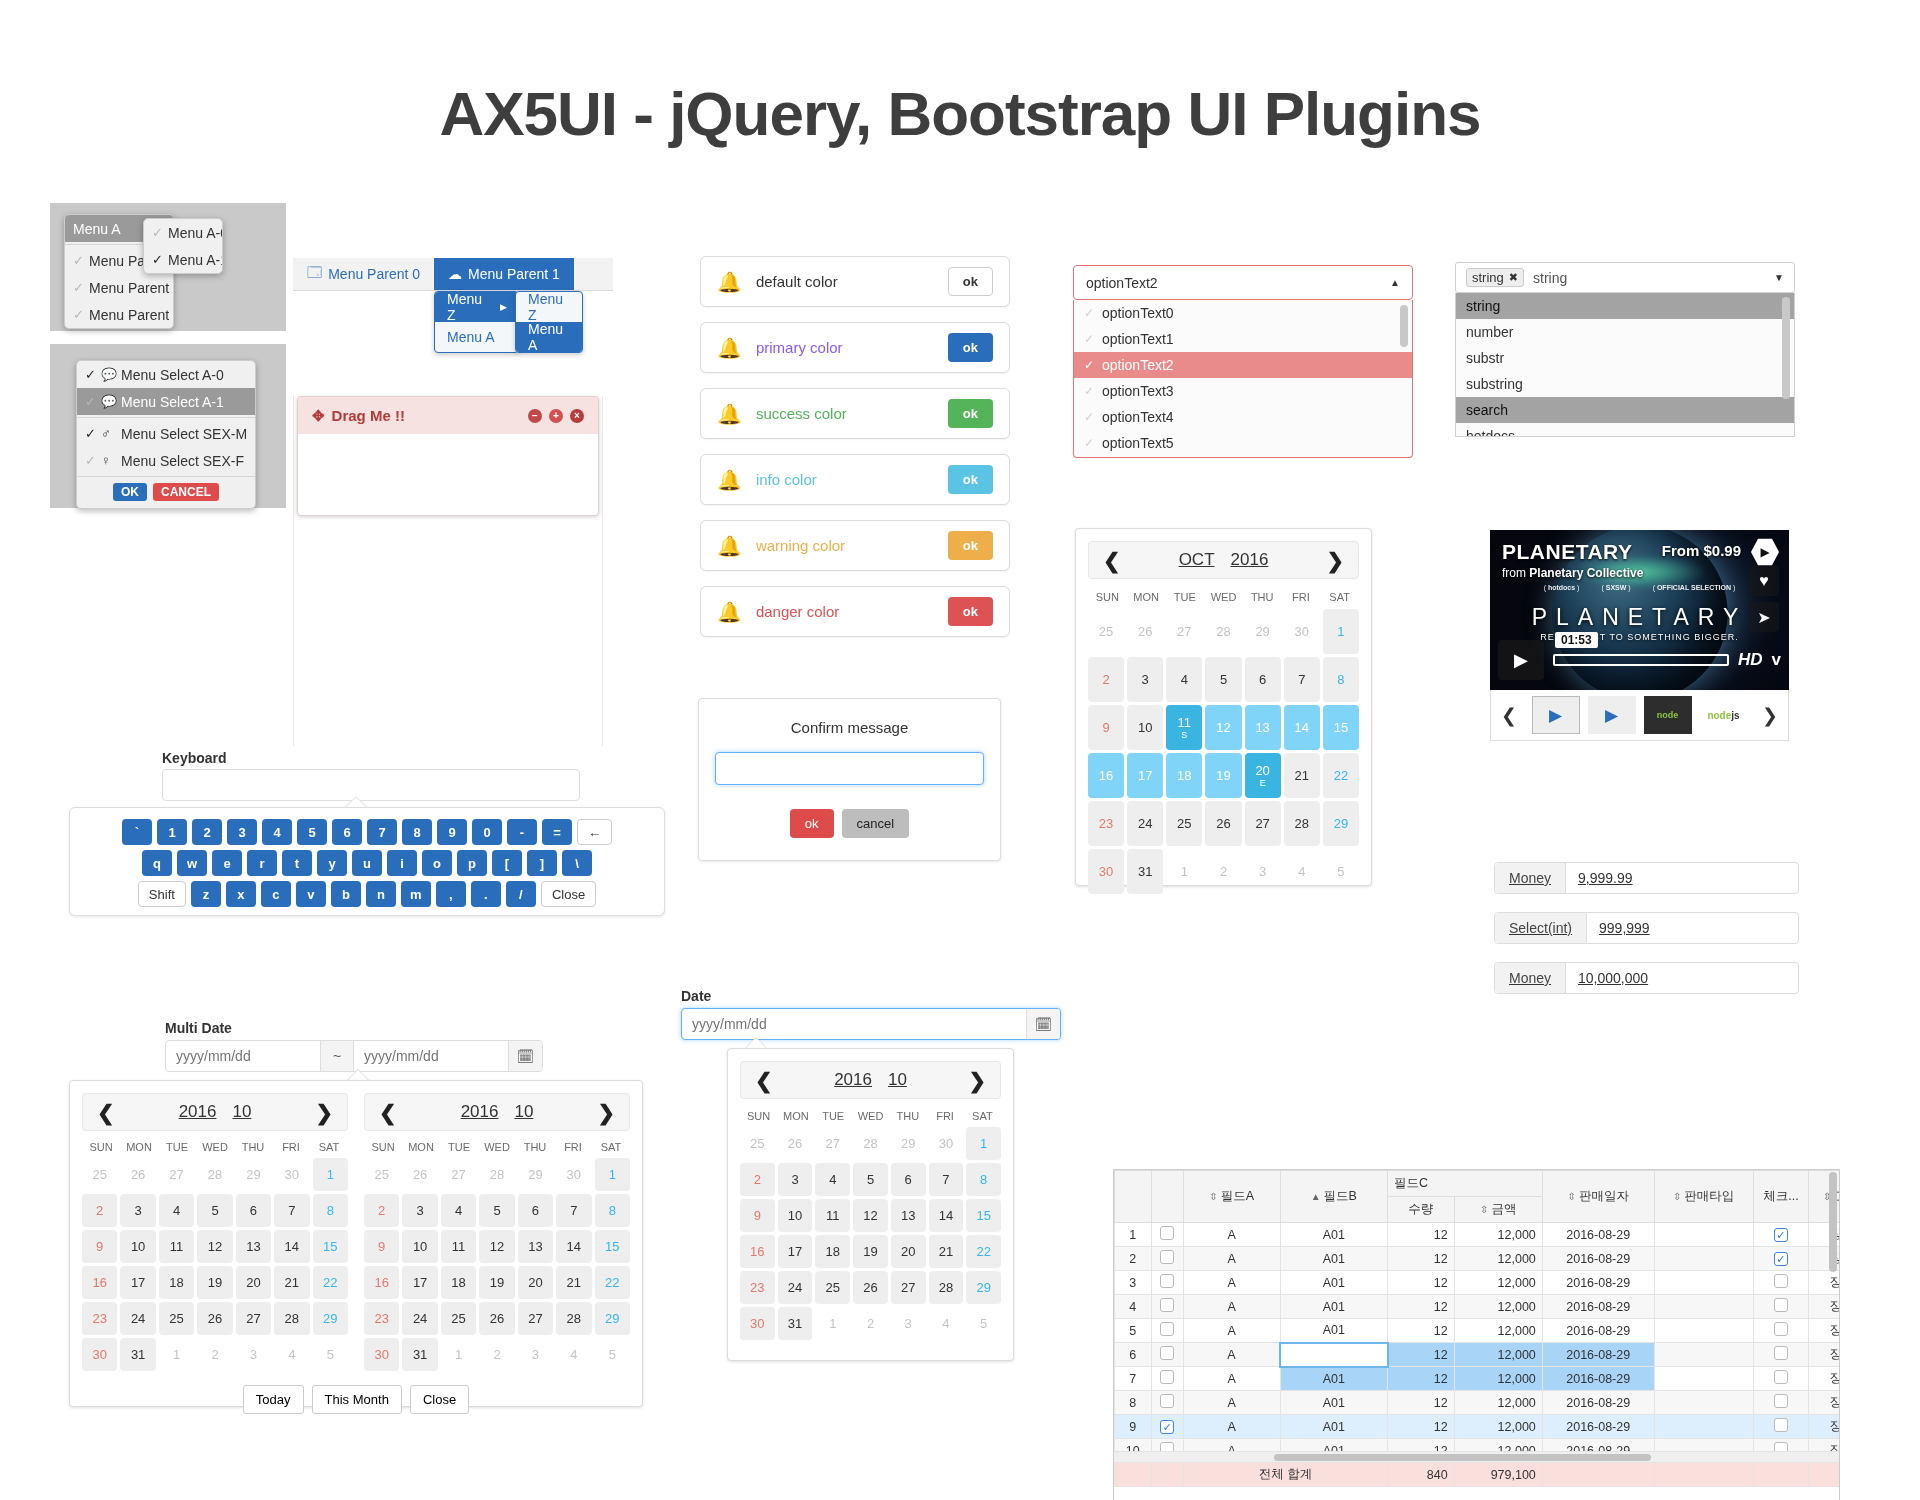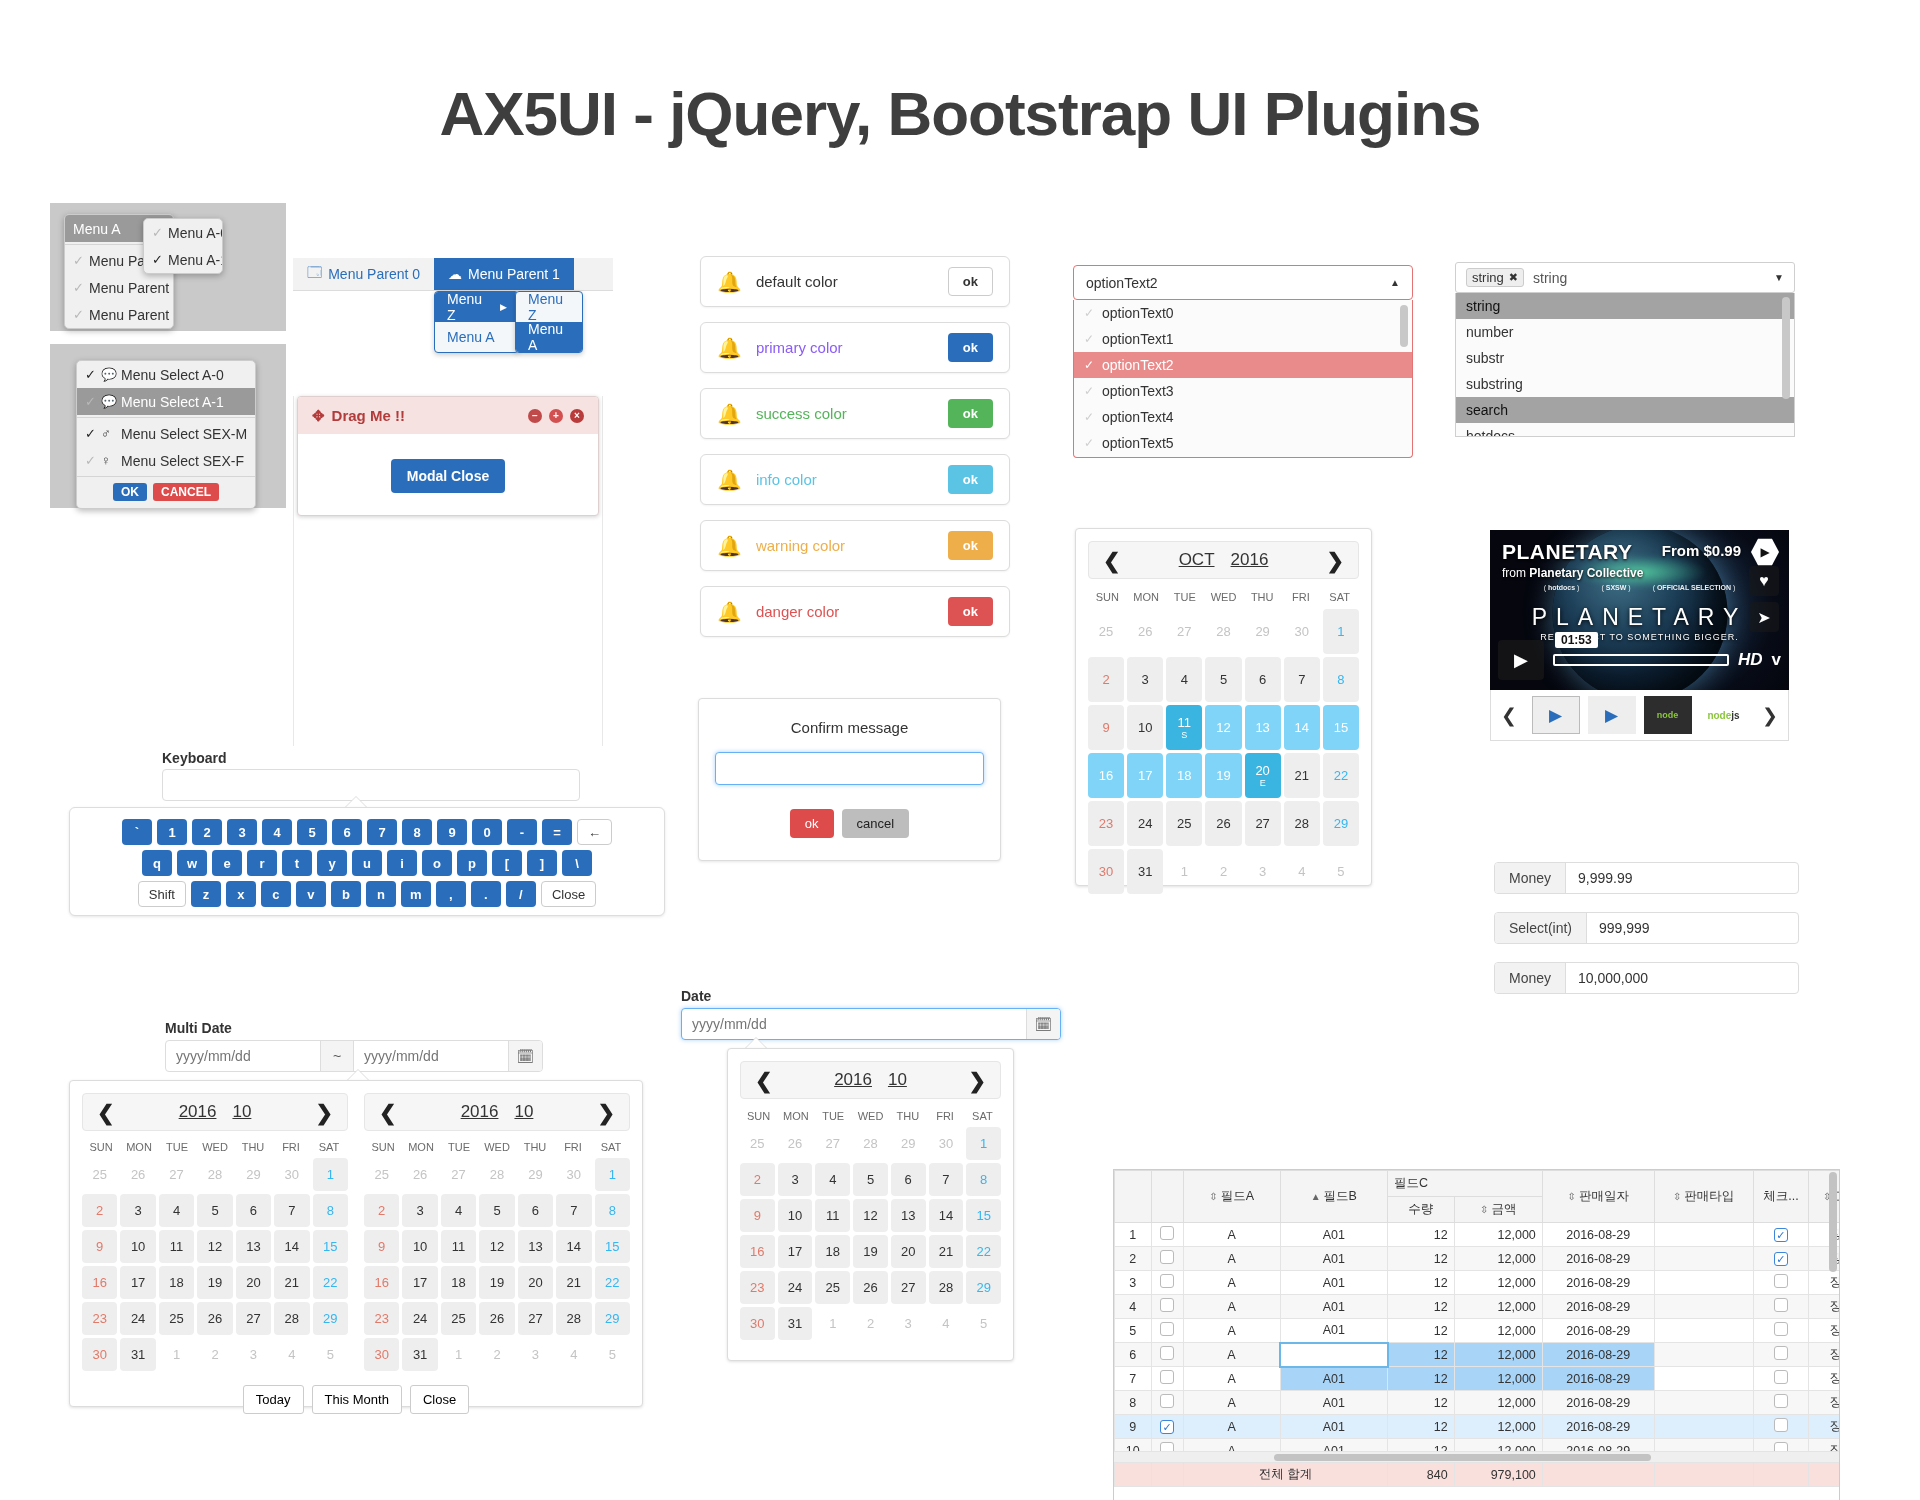--- a/index.html
+++ b/index.html
@@ -346,23 +346,20 @@
     <span style="display:flex;align-items:center;gap:7px;">
       <span>✥</span>
       <span>Drag Me !!</span>
     </span>
     <span class="modal-ctrls">
       <span class="dot min">−</span>
       <span class="dot max">+</span>
       <span class="dot cls">×</span>
     </span>
   </div>
-  <div style="display:flex;align-items:center;justify-content:center;height:83px;">
-    <button class="btn-blue">Modal Close</button>
-  </div>
 </div>
 
 <div class="abs" style="left:700px;top:256px;width:310px;">
   <div class="toast" style="margin-bottom:15px;">
     <span class="left">
         <span class="bell" style="color:#3d3d3d;">🔔</span>
       <span class="lbl" style="color:#333;">default color</span>
       </span>
     <span class="okbtn" style="background:#fff;color:#333;border-color:#ccc;">ok</span>
   </div>
@@ -659,21 +656,21 @@
     <span style="display:flex;gap:8px;">
       <span class="thumb a">▶</span>
       <span class="thumb b">▶</span>
       <span class="thumb c">node</span>
       <span class="thumb d">node<span style="color:#333;">js</span></span>
     </span>
     <span style="font-size:19px;">❯</span>
   </div>
 </div>
 
-<div class="abs" style="left:1494px;top:862px;width:305px;">
+<div class="abs" style="left:1494px;top:862px;width:305px;text-decoration:underline;">
   <div class="money-row" style="margin-bottom:18px;">
     <span class="money-lbl">Money</span>
     <span class="money-val">9,999.99</span>
   </div>
   <div class="money-row" style="margin-bottom:18px;">
     <span class="money-lbl">Select(int)</span>
     <span class="money-val">999,999</span>
   </div>
   <div class="money-row">
     <span class="money-lbl">Money</span>

